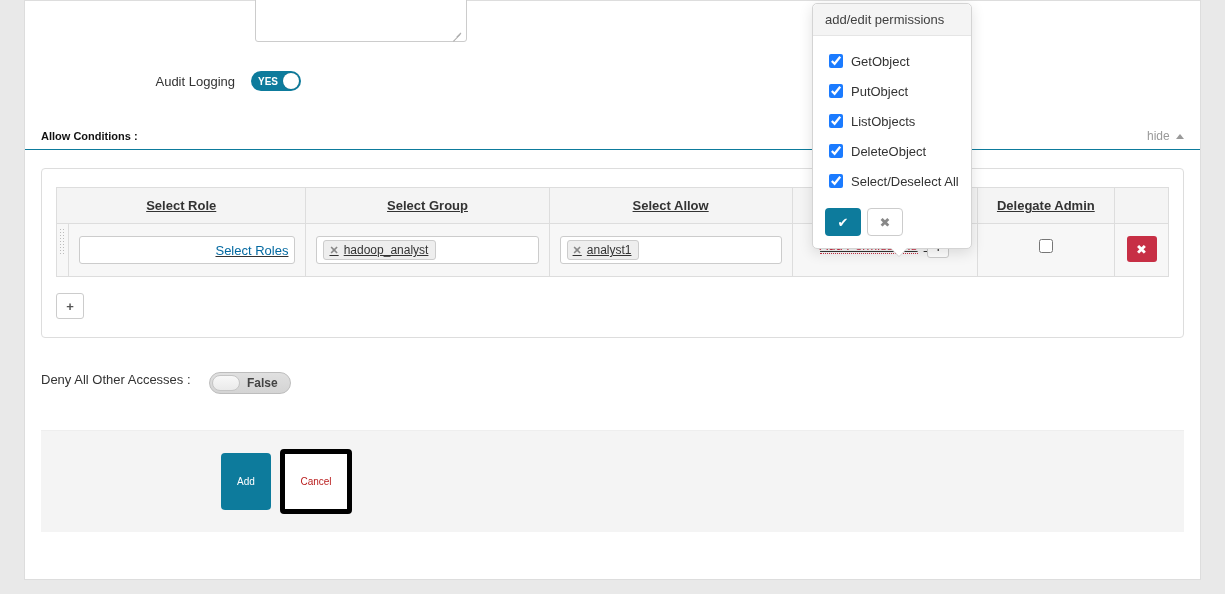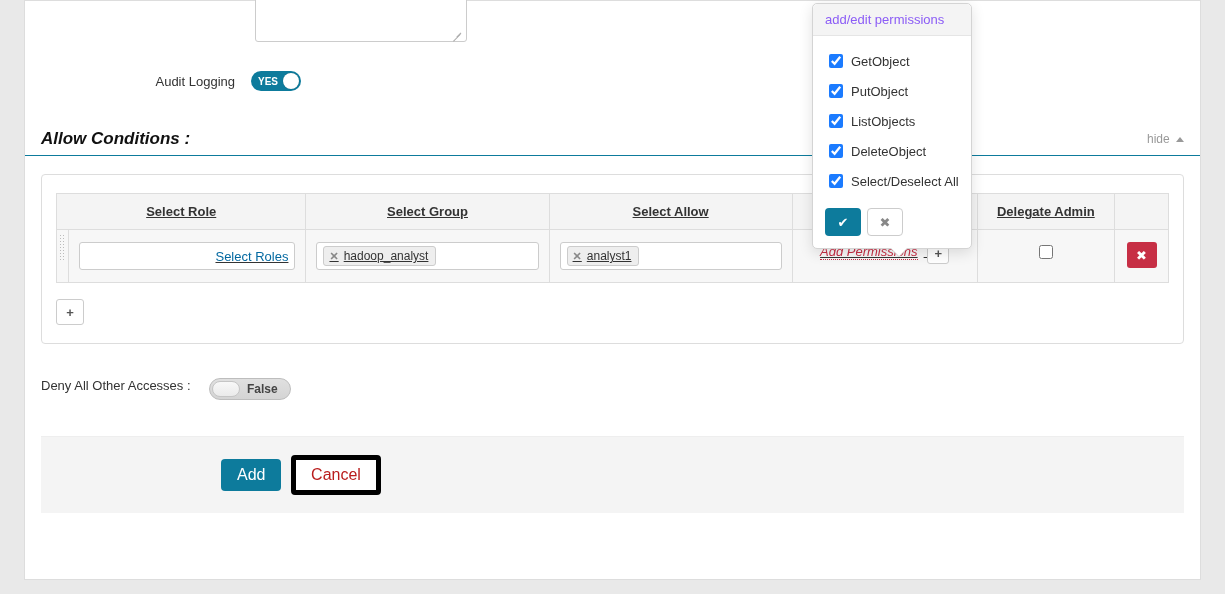--- a/index.html
+++ b/index.html
@@ -86,24 +86,23 @@
     display: flex;
     justify-content: space-between;
     align-items: center;
     padding: 0 16px;
     margin-top: 38px;
     border-bottom: 1px solid #0d7b9c;
     padding-bottom: 6px;
   }
   .section-header h3 {
     margin: 0;
-    font-size: 17px;
+    font-size: 11px;
     font-weight: bold;
     color: #111;
-    font-style: italic;
   }
   .hide-link {
     font-size: 12px;
     color: #999;
   }
   .hide-link .caret-up {
     display: inline-block;
     width: 0; height: 0;
     border-left: 4px solid transparent;
     border-right: 4px solid transparent;
@@ -261,23 +260,23 @@
     border: 1px solid #c5c5c5;
   }
   .btn-bar {
     margin: 36px 16px 14px 16px;
     background: #f4f4f4;
     padding: 18px 0 18px 180px;
     border-top: 1px solid #eee;
   }
   .btn {
     display: inline-block;
-    padding: 6px 15px;
+    padding: 22px 15px;
     border-radius: 4px;
-    font-size: 16px;
+    font-size: 10px;
     cursor: pointer;
     border: 1px solid transparent;
   }
   .btn-primary {
     background: #0d7b9c;
     color: #fff;
     margin-right: 6px;
   }
   .btn-default {
     background: #fff;
@@ -293,21 +292,21 @@
     background: #fff;
     border: 1px solid #d4d4d4;
     border-radius: 5px;
     box-shadow: 0 4px 14px rgba(0,0,0,0.12);
     z-index: 10;
   }
   .popover-header {
     background: #f4f4f4;
     padding: 8px 12px;
     font-size: 13px;
-    color: #8b5cf6;
+    color: #404040;
     border-bottom: 1px solid #e5e5e5;
     border-radius: 5px 5px 0 0;
   }
   .popover-body {
     padding: 10px 12px 12px 12px;
   }
   .perm-item {
     display: flex;
     align-items: center;
     padding: 5px 0;

